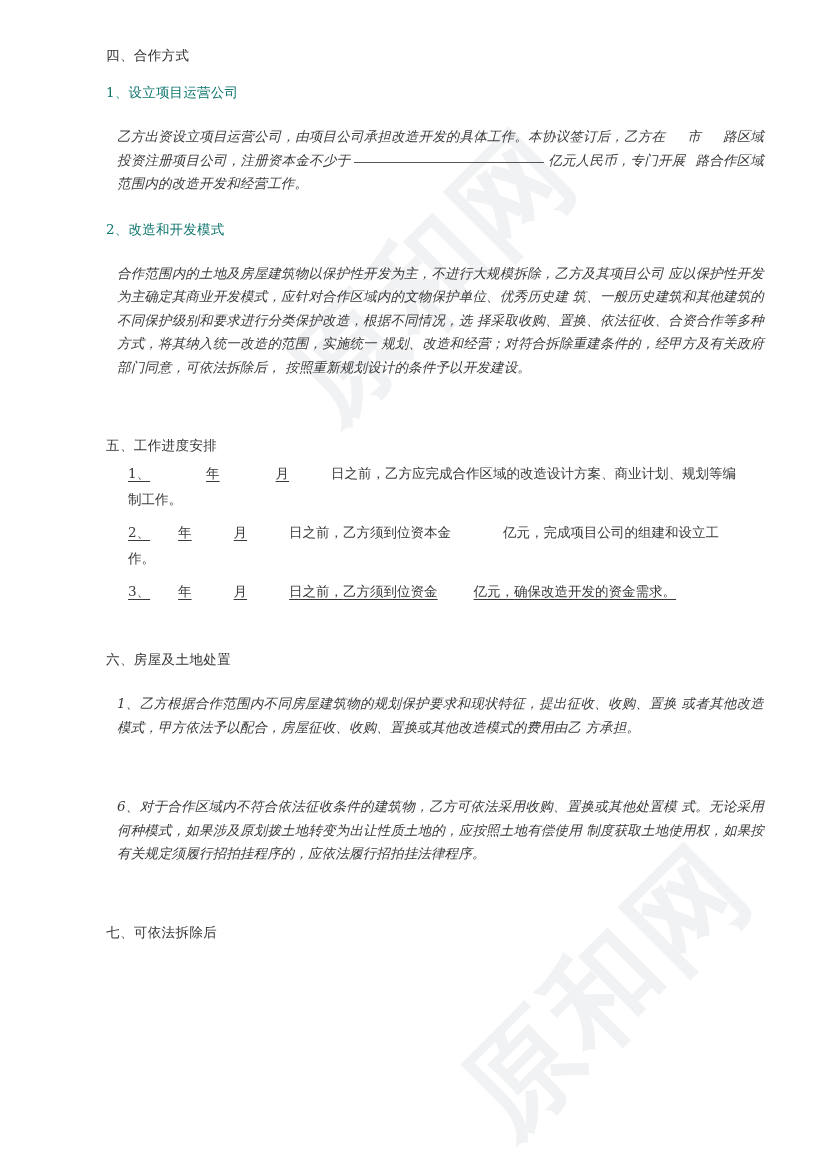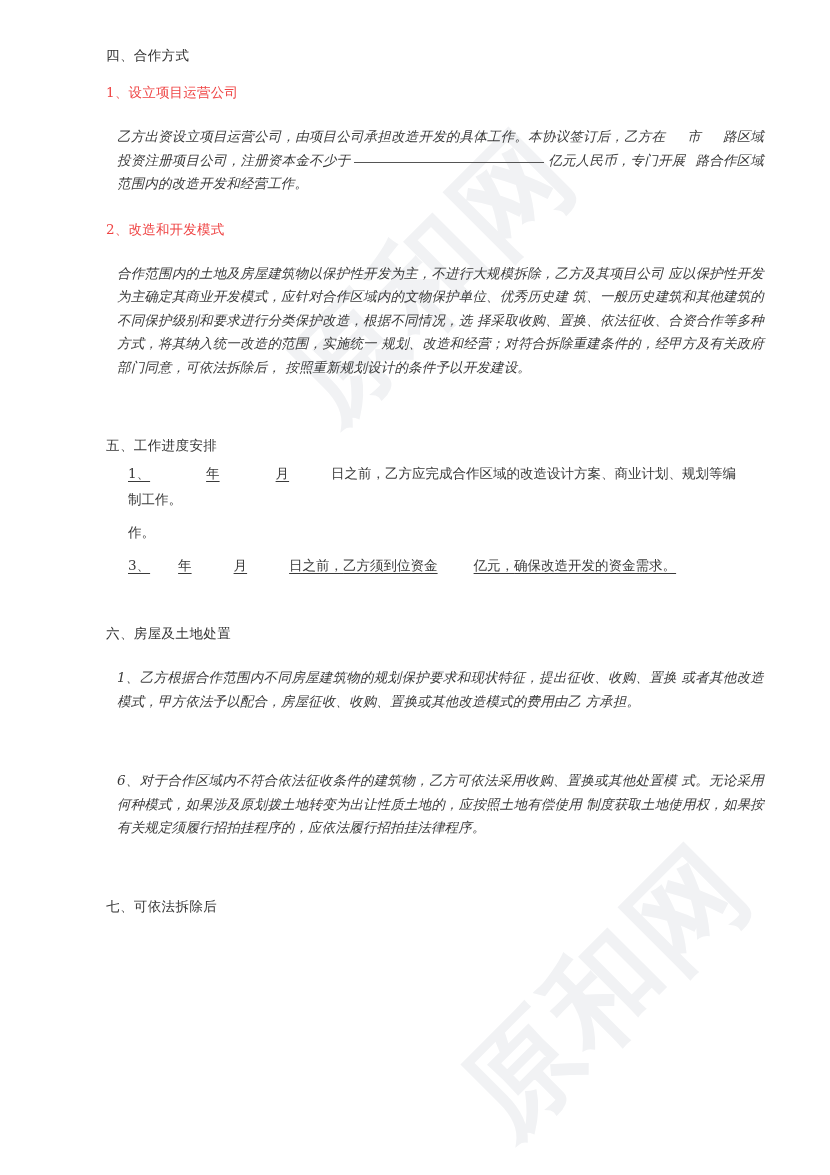--- a/index.html
+++ b/index.html
@@ -61,21 +61,21 @@
     font-size: 13.5px;
     line-height: 30px;
     margin: 0;
     color: #333333;
     letter-spacing: 0.4px;
   }
   .sub-head {
     font-size: 13.5px;
     line-height: 30px;
     margin: 0;
-    color: #ef4444;
+    color: #0f766e;
     letter-spacing: 0.2px;
   }
   p.body {
     font-size: 13.5px;
     line-height: 23.5px;
     margin: 11px;
     text-align: justify;
     text-justify: inter-ideograph;
     color: #3a3a3a;
     letter-spacing: 0.15px;
@@ -145,20 +145,21 @@
 
     <div class="gap-xl"></div>
 
     <div class="sec-head">五、工作进度安排</div>
 
     <p class="sched"><span class="ul">1、</span><span class="ul blank b-lg"></span><span class="ul">年</span><span class="ul blank b-lg"></span><span class="ul">月</span><span class="ul blank b-md"></span><span>日之前，</span><span>乙方应完成合作区域的改造设计方案、商业计划、规划等编</span></p>
     <p class="sched">制工作。</p>
 
     <div class="gap-sm"></div>
 
+    <p class="sched"><span class="ul">2、</span><span class="ul blank b-sm"></span><span class="ul">年</span><span class="ul blank b-md"></span><span class="ul">月</span><span class="ul blank b-md"></span><span>日之前，</span><span>乙方须到位资本金</span><span class="sp-sm"></span><span class="ul blank b-md"></span><span>亿元，</span><span>完成项目公司的组建和设立工</span></p>
     <p class="sched">作。</p>
 
     <div class="gap-sm"></div>
 
     <p class="sched"><span class="ul">3、</span><span class="ul blank b-sm"></span><span class="ul">年</span><span class="ul blank b-md"></span><span class="ul">月</span><span class="ul blank b-md"></span><span class="ul">日之前，</span><span class="ul">乙方须到位资金</span><span class="ul blank b-xs"></span><span class="ul blank b-xs"></span><span class="ul">亿元，</span><span class="ul">确保改造开发的资金需求。</span><span class="ul blank b-lg"></span></p>
 
     <div class="gap-xl"></div>
 
     <div class="sec-head">六、房屋及土地处置</div>
 

